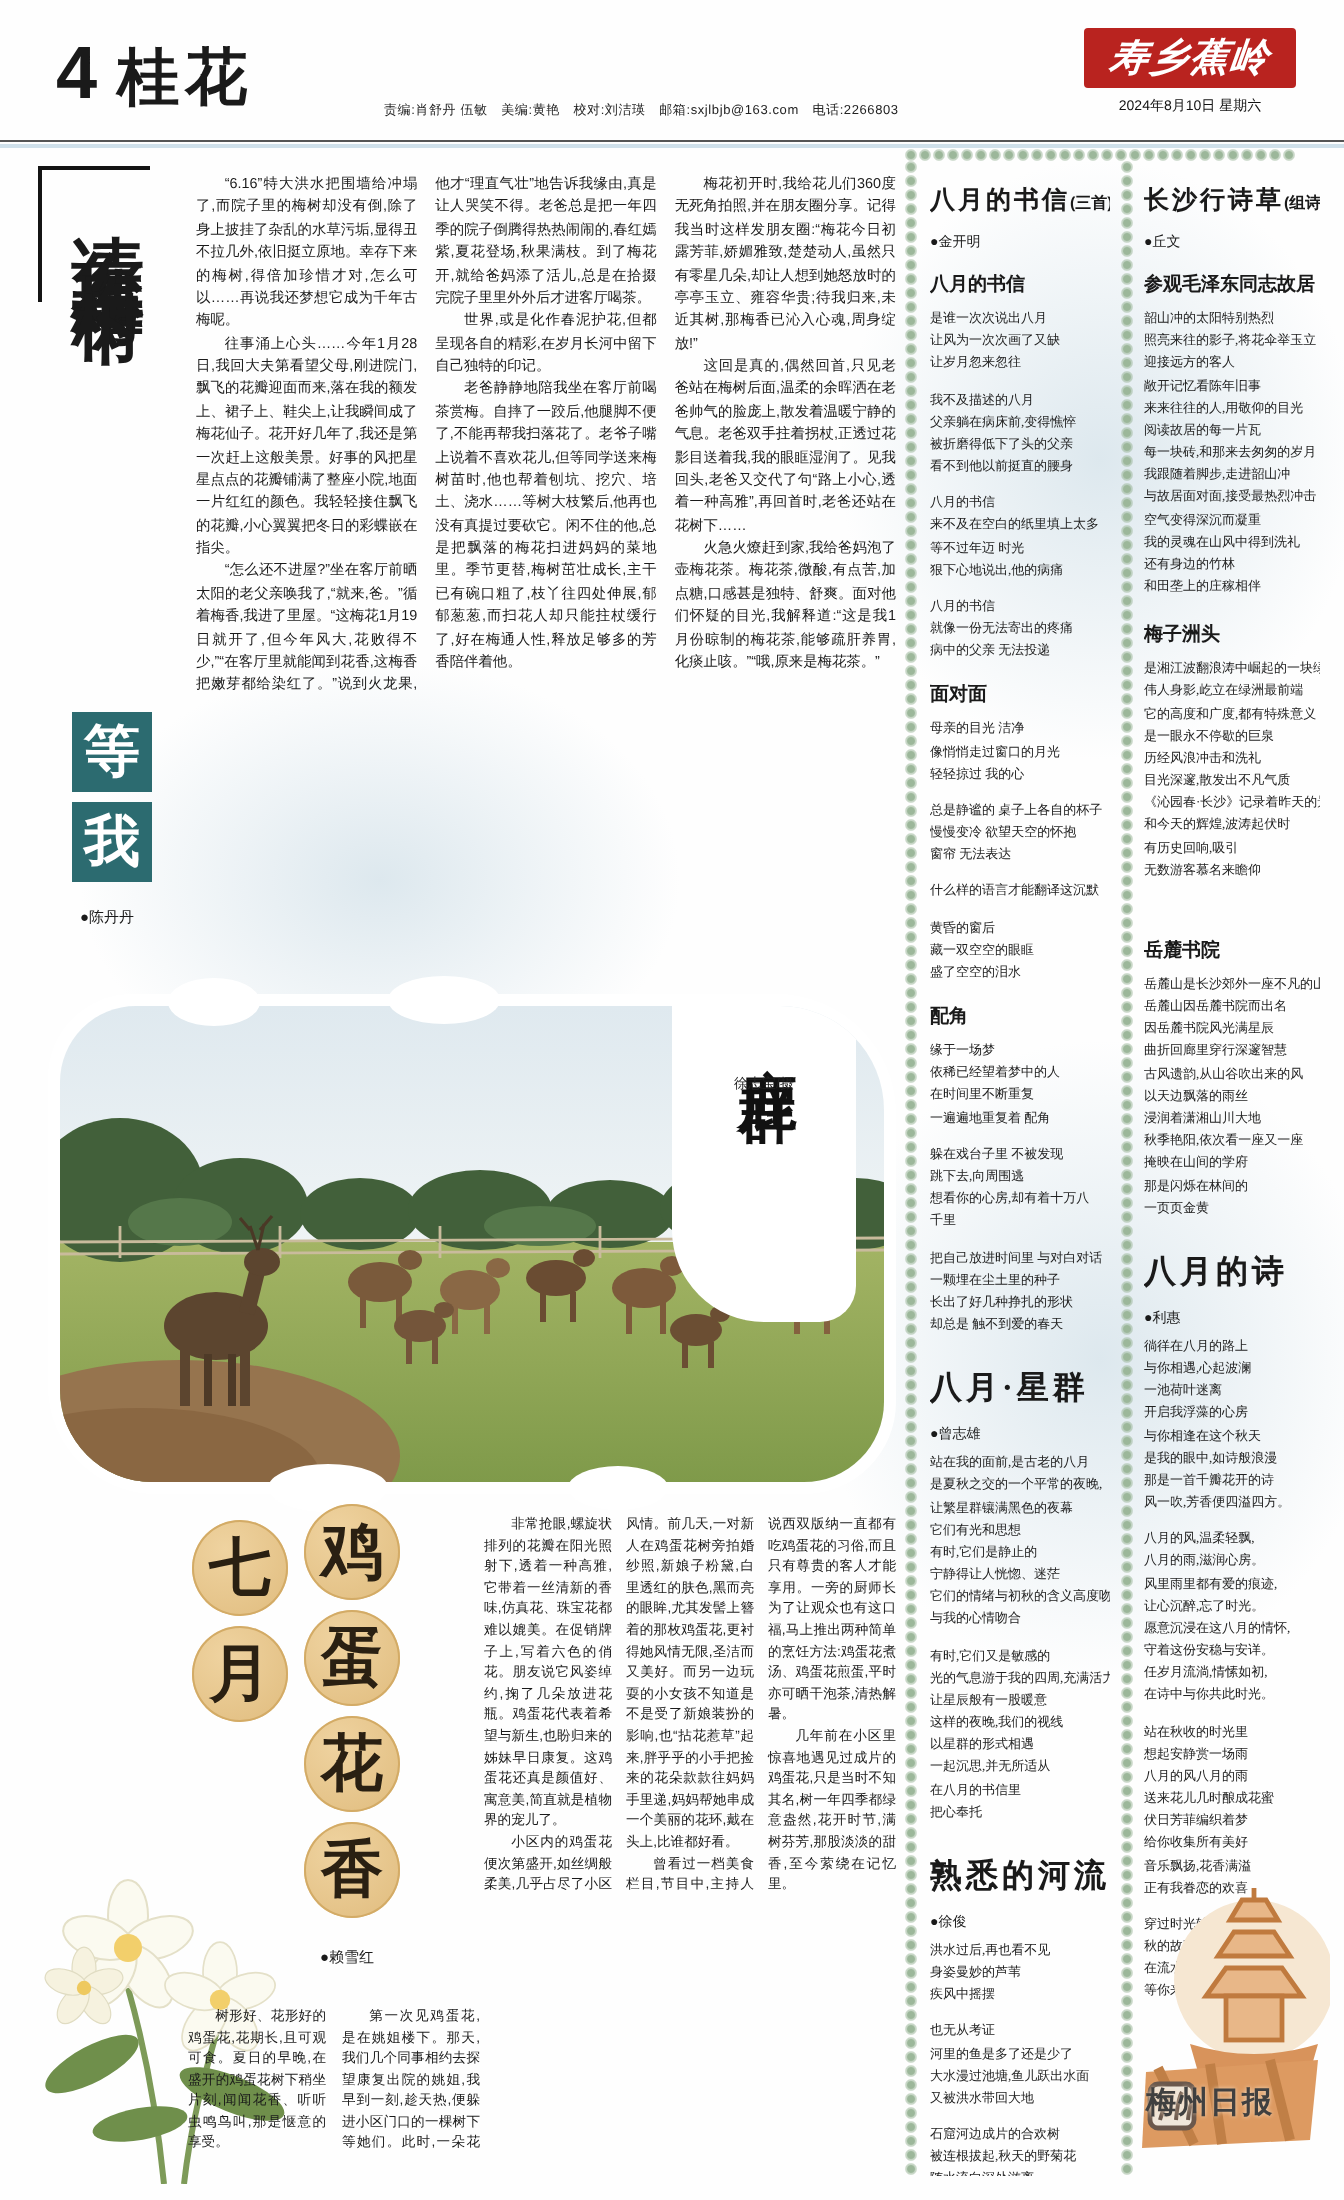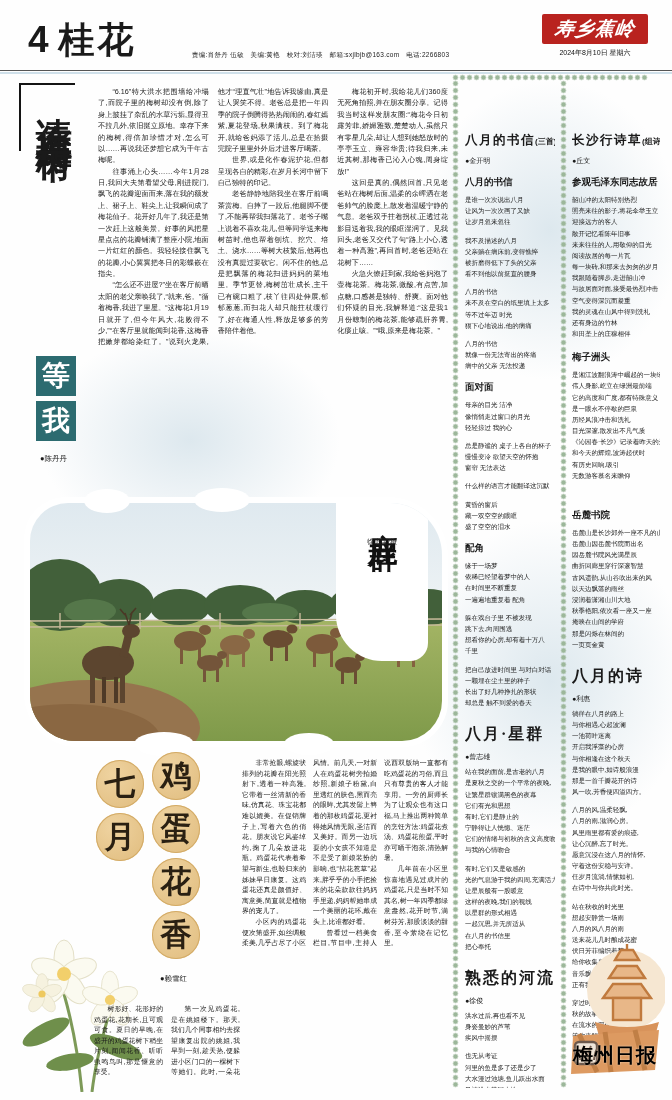--- a/index.html
+++ b/index.html
@@ -5,21 +5,21 @@
   html,body{margin:0;padding:0;background:#e9e9e9;}
   .page{position:relative;width:672px;height:1100px;background:#fefefe;overflow:hidden;
         font-family:"Liberation Sans",sans-serif;color:#1a1a1a;margin:0 auto;}
   
   .bg-blob{position:absolute;border-radius:50%;pointer-events:none;
            background:radial-gradient(closest-side,#dde8ee,rgba(221,232,238,0));}
   
   .hdr{position:absolute;left:24px;top:14px;right:24px;height:52px;}
   .hdr-title{position:absolute;left:4px;top:2px;display:flex;align-items:baseline;gap:10px;}
   .pageno{font-size:37px;font-weight:700;}
-  .secname{font-size:36px;font-weight:900;letter-spacing:3px;font-family:"Liberation Sans",sans-serif;}
+  .secname{font-size:31px;font-weight:900;letter-spacing:3px;font-family:"Liberation Sans",sans-serif;}
   .staff{position:absolute;left:168px;bottom:6px;font-size:6.5px;color:#222;letter-spacing:.3px;white-space:nowrap;}
   .masthead{position:absolute;right:0;top:0;width:106px;text-align:center;}
   .masthead-box{height:30px;background:#b9231f;border-radius:2px;display:flex;align-items:center;justify-content:center;}
   .masthead-box span{color:#fff;font-size:19px;font-weight:900;font-style:italic;
       font-family:"Liberation Serif",serif;letter-spacing:1px;transform:skewX(-6deg);}
   .dateline{font-size:7px;margin-top:4px;color:#111;}
   .hdr-rule{position:absolute;left:0;top:70px;width:672px;height:1px;background:#555;}
   .hdr-rule2{position:absolute;left:0;top:72px;width:672px;height:2px;background:#cfe0ea;}
   
   .art1{position:absolute;left:24px;top:84px;width:424px;height:410px;}
@@ -63,34 +63,34 @@
   .chain{position:absolute;background-image:
       radial-gradient(circle at 3.5px 3.5px,#9cb79a 1.7px,rgba(156,183,154,0) 2.3px),
       radial-gradient(circle at 3.5px 3.5px,rgba(156,183,154,.55) 2.6px,rgba(156,183,154,0) 3.2px);
       background-size:7px 7px;}
   .chain-h{left:452px;top:74px;width:196px;height:7px;}
   .chain-v1{left:452px;top:80px;width:7px;height:1008px;}
   .chain-v2{left:560px;top:80px;width:7px;height:1008px;}
   
   .colA{position:absolute;left:465px;top:92px;width:90px;height:996px;overflow:hidden;}
   .colB{position:absolute;left:572px;top:92px;width:88px;height:996px;overflow:hidden;}
-  .group-h{font-size:12.5px;font-weight:900;letter-spacing:1.5px;font-family:Liberation Sans, sans-serif;white-space:nowrap;margin-top:40px;}
+  .group-h{font-size:12.5px;font-weight:900;letter-spacing:1.5px;font-family:Liberation Sans, sans-serif;white-space:nowrap;}
   .group-h .sfx{font-size:8px;font-weight:700;letter-spacing:0;}
   .poet{font-size:7px;margin:7px 0 4px;}
   .sub-h{font-size:9.5px;font-weight:900;margin:10px 0 5px;font-family:"Liberation Serif",serif;}
   .big-h{font-size:16px;font-weight:700;margin:16px 0 4px;letter-spacing:2px;font-family:"Liberation Serif",serif;white-space:nowrap;}
   .poem{margin:0;padding:0;list-style:none;}
   .poem li{font-size:6.5px;line-height:1.72;white-space:nowrap;overflow:hidden;
            font-family:"Liberation Serif",serif;color:#222;}
   .poem li:empty{height:7px;}
   .stanza{margin-bottom:7px;}
   
   .logo-zone{position:absolute;left:565px;top:930px;width:100px;height:158px;}
   .logo-zone svg{position:absolute;left:0;top:0;}
-  .logo-text{position:absolute;left:8px;top:112px;font-size:20px;font-weight:900;color:#000000;
+  .logo-text{position:absolute;left:8px;top:112px;font-size:15px;font-weight:900;color:#404040;
              font-family:"Liberation Serif",serif;letter-spacing:1px;white-space:nowrap;
              text-shadow:0 0 2px #f3d9bd;}
 </style>
 </head>
 <body>
 
 <div class="page">
 
   <div class="bg-blob" style="left:420px;top:80px;width:260px;height:300px;"></div>
   <div class="bg-blob" style="left:410px;top:520px;width:280px;height:320px;"></div>

